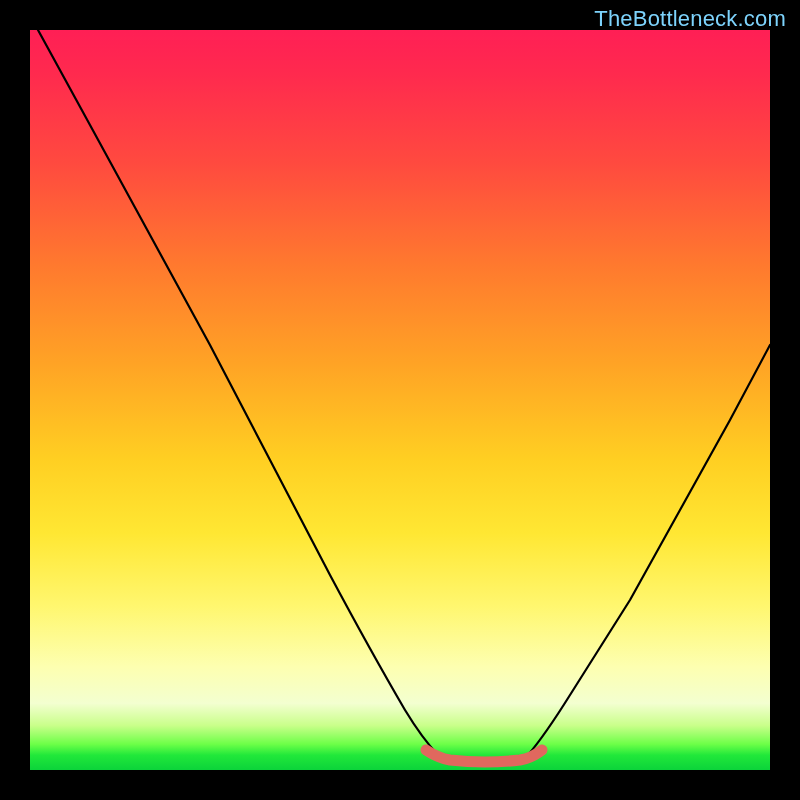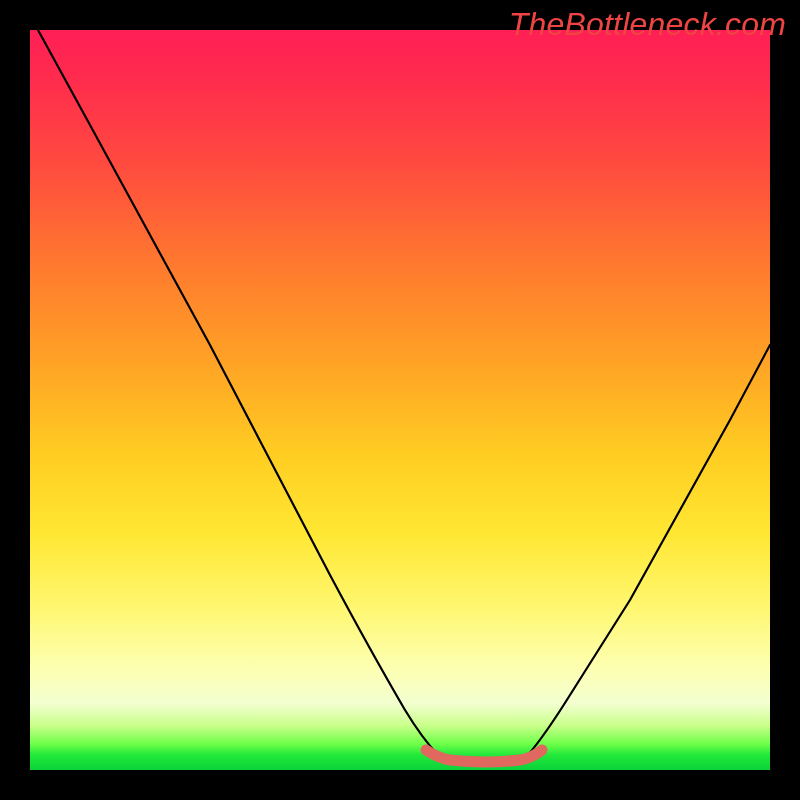--- a/index.html
+++ b/index.html
@@ -14,26 +14,25 @@
   .stage {
     position: relative;
     width: 800px;
     height: 800px;
     background: #000;
   }
   .watermark {
     position: absolute;
     top: 6px;
     right: 14px;
-    color: #ef4444;
-    font-size: 32px;
+    color: #7dd3fc;
+    font-size: 22px;
     font-weight: 400;
     letter-spacing: 0.2px;
     z-index: 10;
-    font-style: italic;
   }
   .plot {
     position: absolute;
     left: 30px;
     top: 30px;
     width: 740px;
     height: 740px;
     overflow: hidden;
   }
   .gradient {

